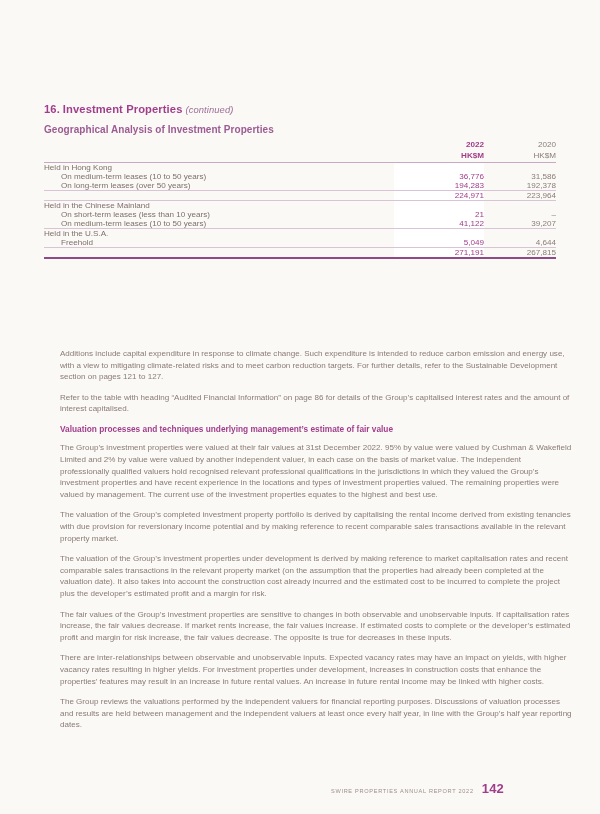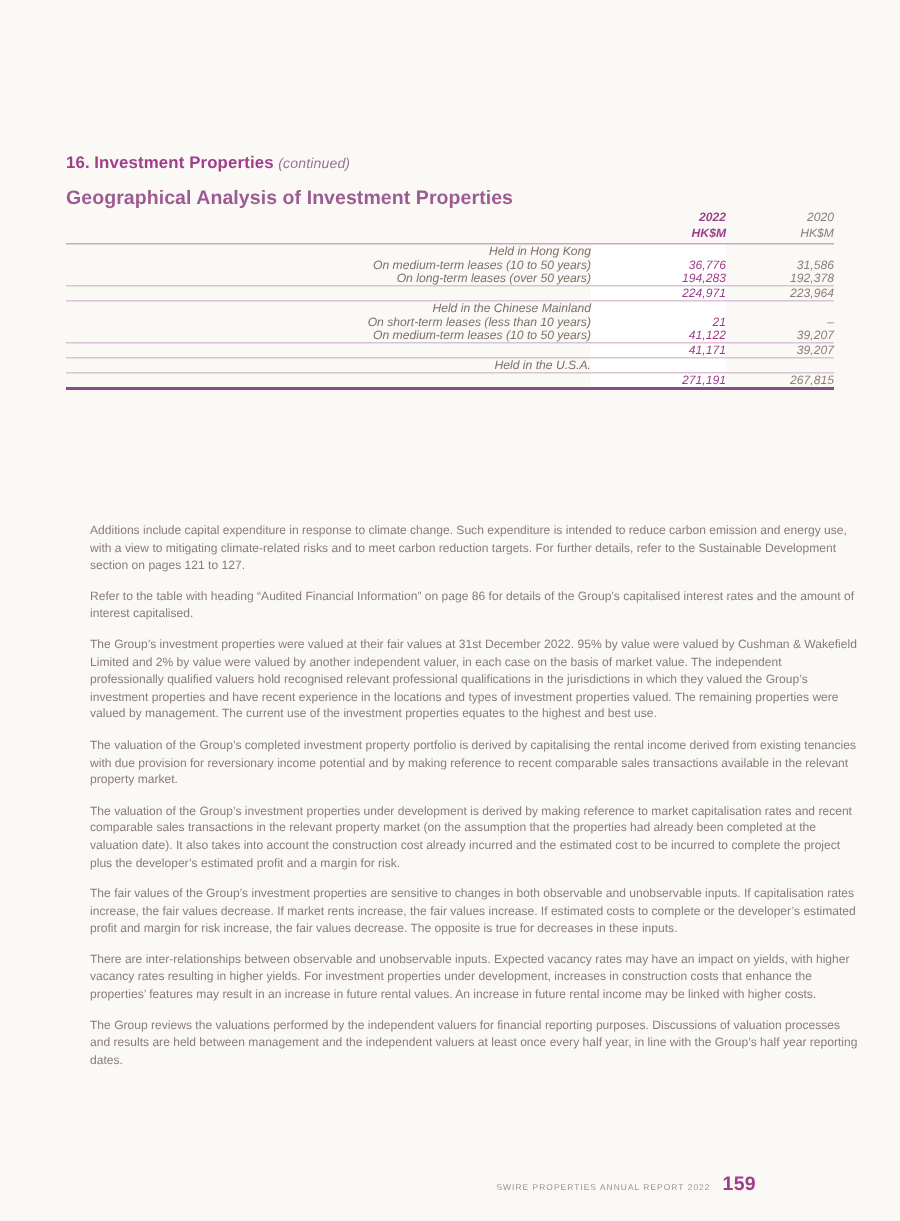--- a/index.html
+++ b/index.html
@@ -41,21 +41,21 @@
     font-style: italic;
     font-size: 9.4px;
     color: #9b6f96;
     margin-left: 3px;
   }
 
   .sub-heading {
     position: absolute;
     left: 44px;
     top: 124px;
-    font-size: 13px;
+    font-size: 10px;
     font-weight: bold;
     color: #9c5b92;
     letter-spacing: 0.05px;
     white-space: nowrap;
   }
 
   
   .table-wrap {
     position: absolute;
     left: 44px;
@@ -70,26 +70,25 @@
     table-layout: fixed;
   }
   table.fin col.c-label { width: 350px; }
   table.fin col.c-2022  { width: 90px; }
   table.fin col.c-2021  { width: 72px; }
 
   table.fin td, table.fin th {
     padding: 0;
     vertical-align: bottom;
     font-weight: normal;
-    font-style: italic;
   }
 
   .cell-label {
     padding: 2.6px 0 2.6px 0;
-    text-align: right;
+    text-align: left;
   }
   .cell-label.indent { padding-left: 17px; }
 
   .cell-num {
     text-align: right;
     padding: 2.6px 14px 2.6px 0;
     white-space: nowrap;
   }
   .col-cur {
     background: #ffffff;
@@ -226,52 +225,53 @@
         <tr>
           <td class="cell-label indent">On short-term leases (less than 10 years)</td>
           <td class="cell-num col-cur">21</td>
           <td class="cell-num col-prev">–</td>
         </tr>
         <tr>
           <td class="cell-label indent">On medium-term leases (10 to 50 years)</td>
           <td class="cell-num col-cur">41,122</td>
           <td class="cell-num col-prev">39,207</td>
         </tr>
-        <tr class="total">
-          <td class="cell-label"></td>
-          <td class="cell-num col-cur">41,171</td>
-          <td class="cell-num col-prev">39,207</td>
-        </tr>
 
         <tr class="rule-sub">
           <td class="cell-label">Held in the U.S.A.</td>
           <td class="cell-num col-cur"></td>
           <td class="cell-num col-prev"></td>
         </tr>
+        <tr>
+          <td class="cell-label indent">Freehold</td>
+          <td class="cell-num col-cur">5,049</td>
+          <td class="cell-num col-prev">4,644</td>
+        </tr>
 
         <tr class="grand">
           <td class="cell-label"></td>
           <td class="cell-num col-cur">271,191</td>
           <td class="cell-num col-prev">267,815</td>
         </tr>
       </tbody>
     </table>
   </div>
 
   <div class="body-block" style="top:348px;">
     <p class="para">Additions include capital expenditure in response to climate change. Such expenditure is intended to reduce carbon emission and energy use, with a view to mitigating climate-related risks and to meet carbon reduction targets. For further details, refer to the Sustainable Development section on pages 121 to 127.</p>
     <p class="para">Refer to the table with heading “Audited Financial Information” on page 86 for details of the Group’s capitalised interest rates and the amount of interest capitalised.</p>
 
+    <h4 class="section-title">Valuation processes and techniques underlying management’s estimate of fair value</h4>
 
     <p class="para">The Group’s investment properties were valued at their fair values at 31st December 2022. 95% by value were valued by Cushman &amp; Wakefield Limited and 2% by value were valued by another independent valuer, in each case on the basis of market value. The independent professionally qualified valuers hold recognised relevant professional qualifications in the jurisdictions in which they valued the Group’s investment properties and have recent experience in the locations and types of investment properties valued. The remaining properties were valued by management. The current use of the investment properties equates to the highest and best use.</p>
     <p class="para">The valuation of the Group’s completed investment property portfolio is derived by capitalising the rental income derived from existing tenancies with due provision for reversionary income potential and by making reference to recent comparable sales transactions available in the relevant property market.</p>
     <p class="para">The valuation of the Group’s investment properties under development is derived by making reference to market capitalisation rates and recent comparable sales transactions in the relevant property market (on the assumption that the properties had already been completed at the valuation date). It also takes into account the construction cost already incurred and the estimated cost to be incurred to complete the project plus the developer’s estimated profit and a margin for risk.</p>
     <p class="para">The fair values of the Group’s investment properties are sensitive to changes in both observable and unobservable inputs. If capitalisation rates increase, the fair values decrease. If market rents increase, the fair values increase. If estimated costs to complete or the developer’s estimated profit and margin for risk increase, the fair values decrease. The opposite is true for decreases in these inputs.</p>
     <p class="para">There are inter-relationships between observable and unobservable inputs. Expected vacancy rates may have an impact on yields, with higher vacancy rates resulting in higher yields. For investment properties under development, increases in construction costs that enhance the properties’ features may result in an increase in future rental values. An increase in future rental income may be linked with higher costs.</p>
     <p class="para">The Group reviews the valuations performed by the independent valuers for financial reporting purposes. Discussions of valuation processes and results are held between management and the independent valuers at least once every half year, in line with the Group’s half year reporting dates.</p>
   </div>
 
   <div class="footer">
     <span class="footer-text">Swire Properties Annual Report 2022</span>
-    <span class="footer-page">159</span>
+    <span class="footer-page">142</span>
   </div>
 
 </div>
 
 </body></html>

